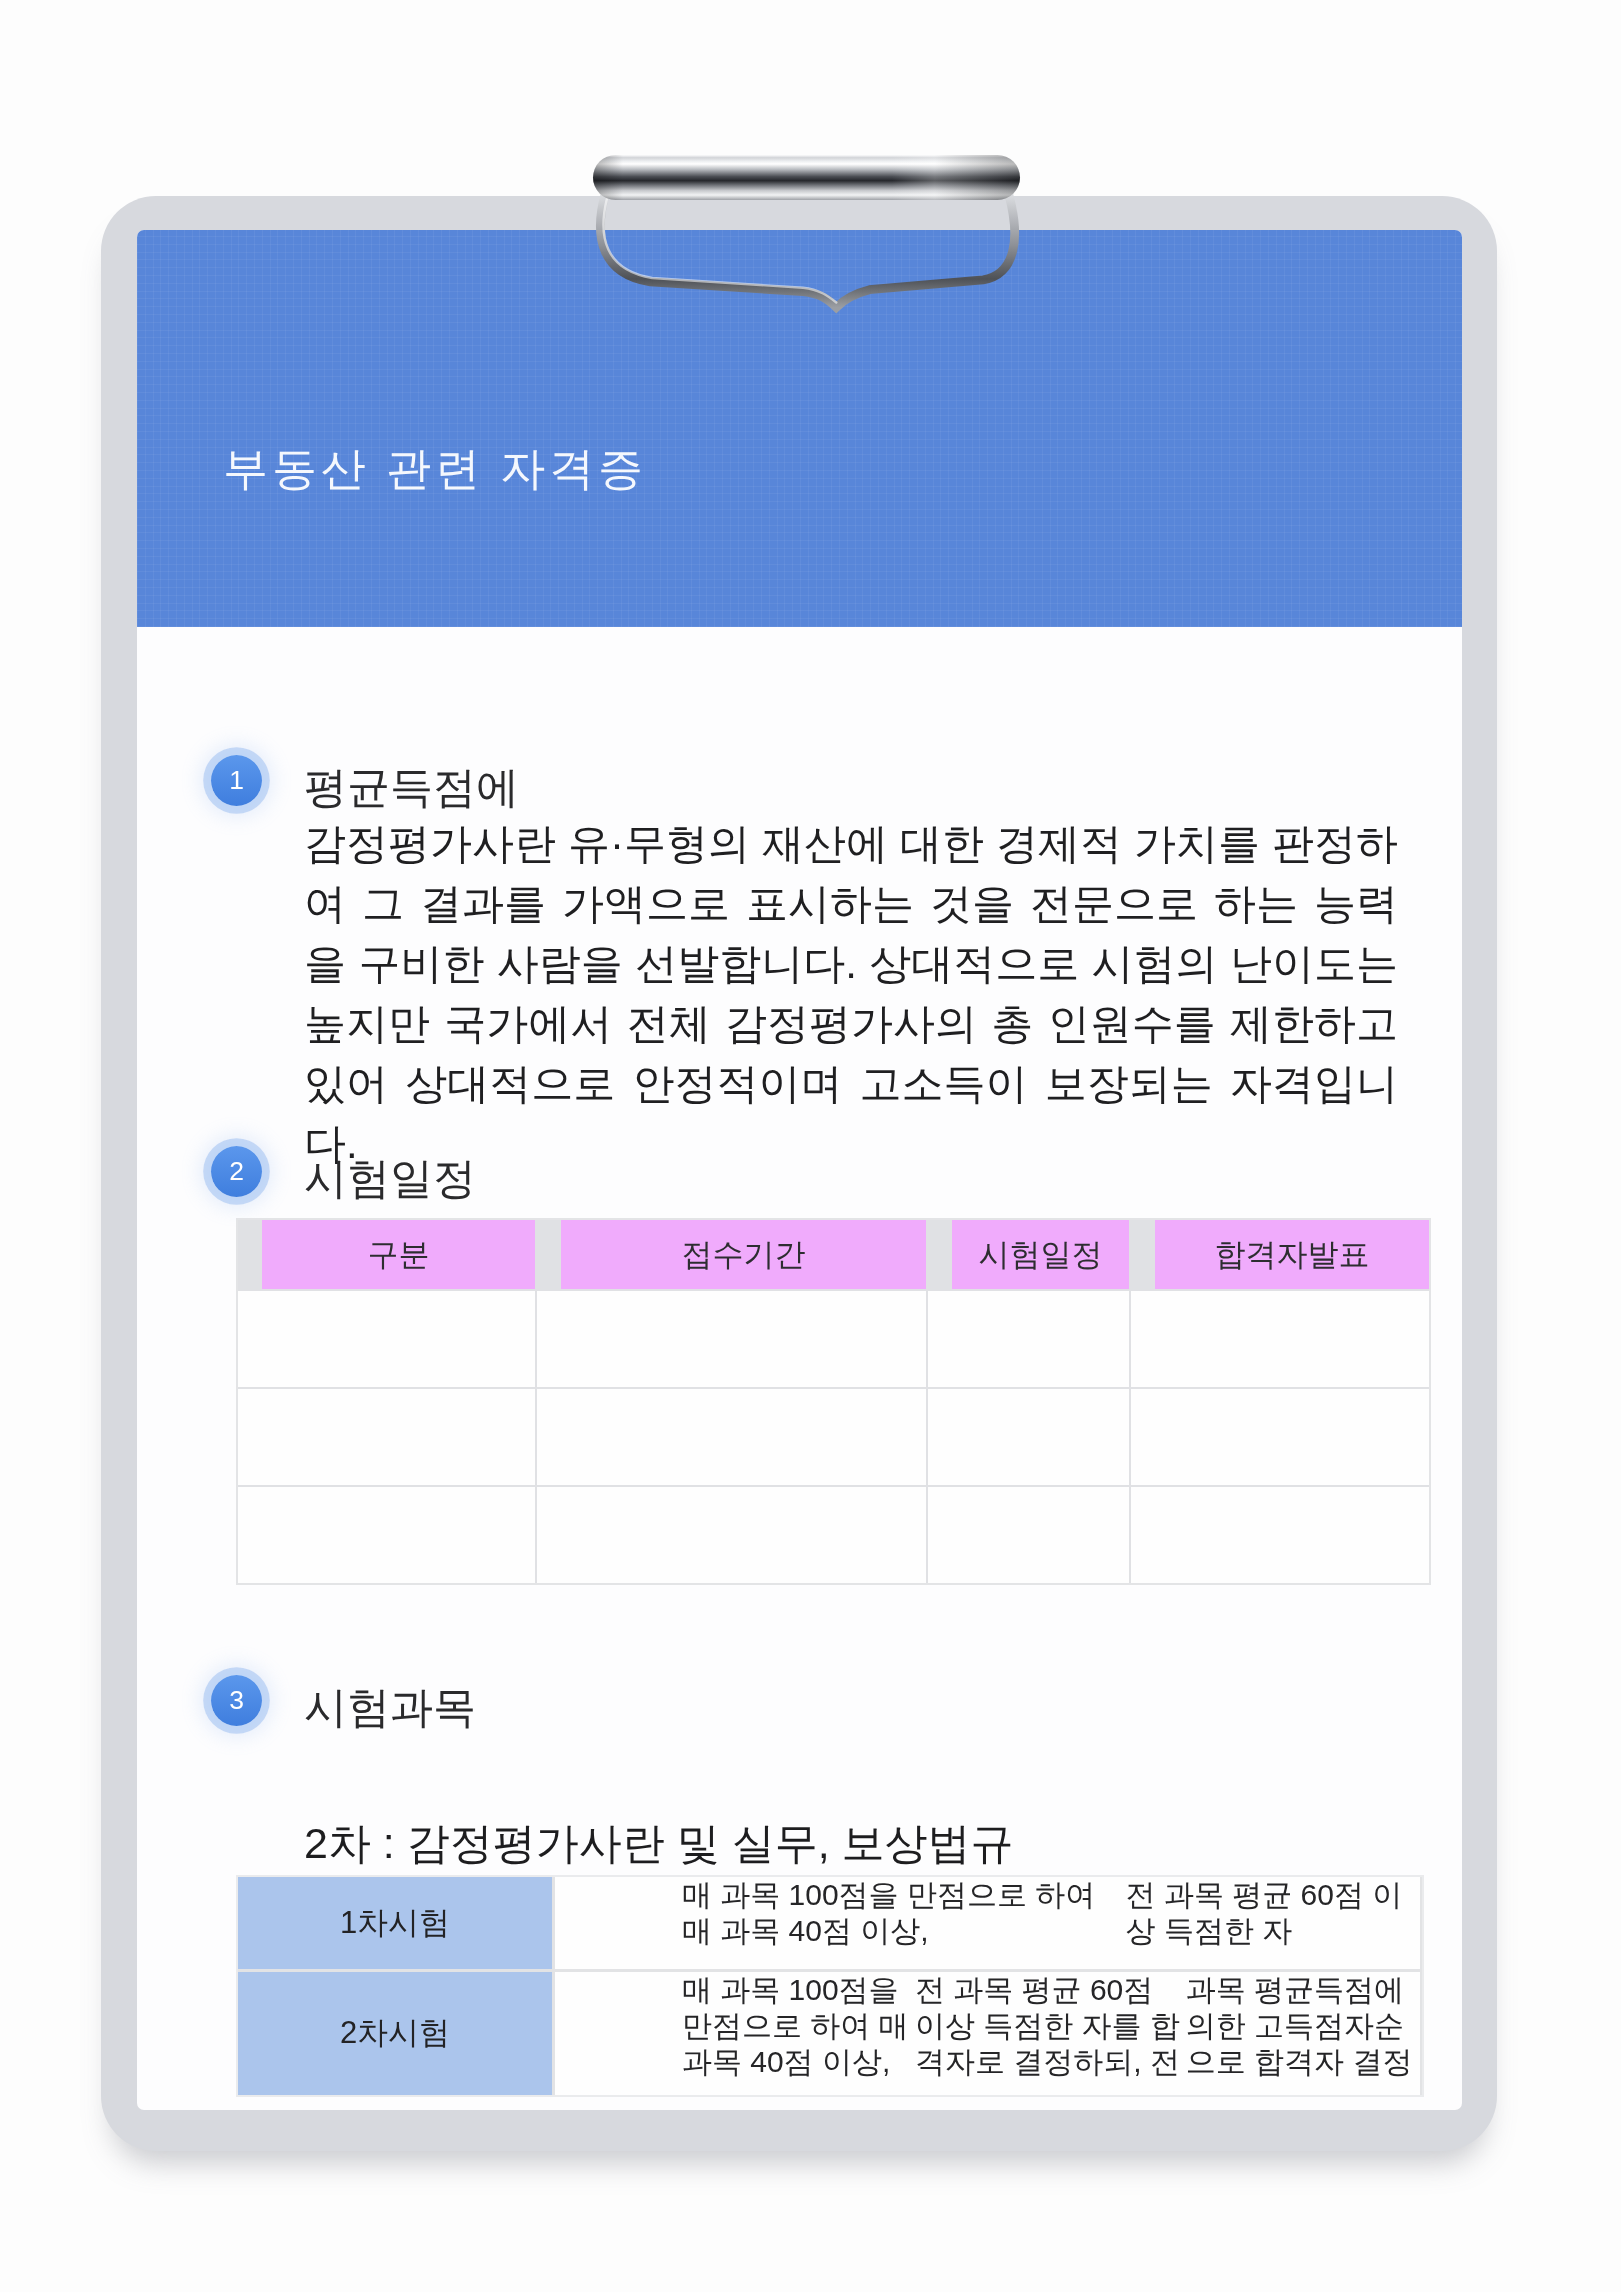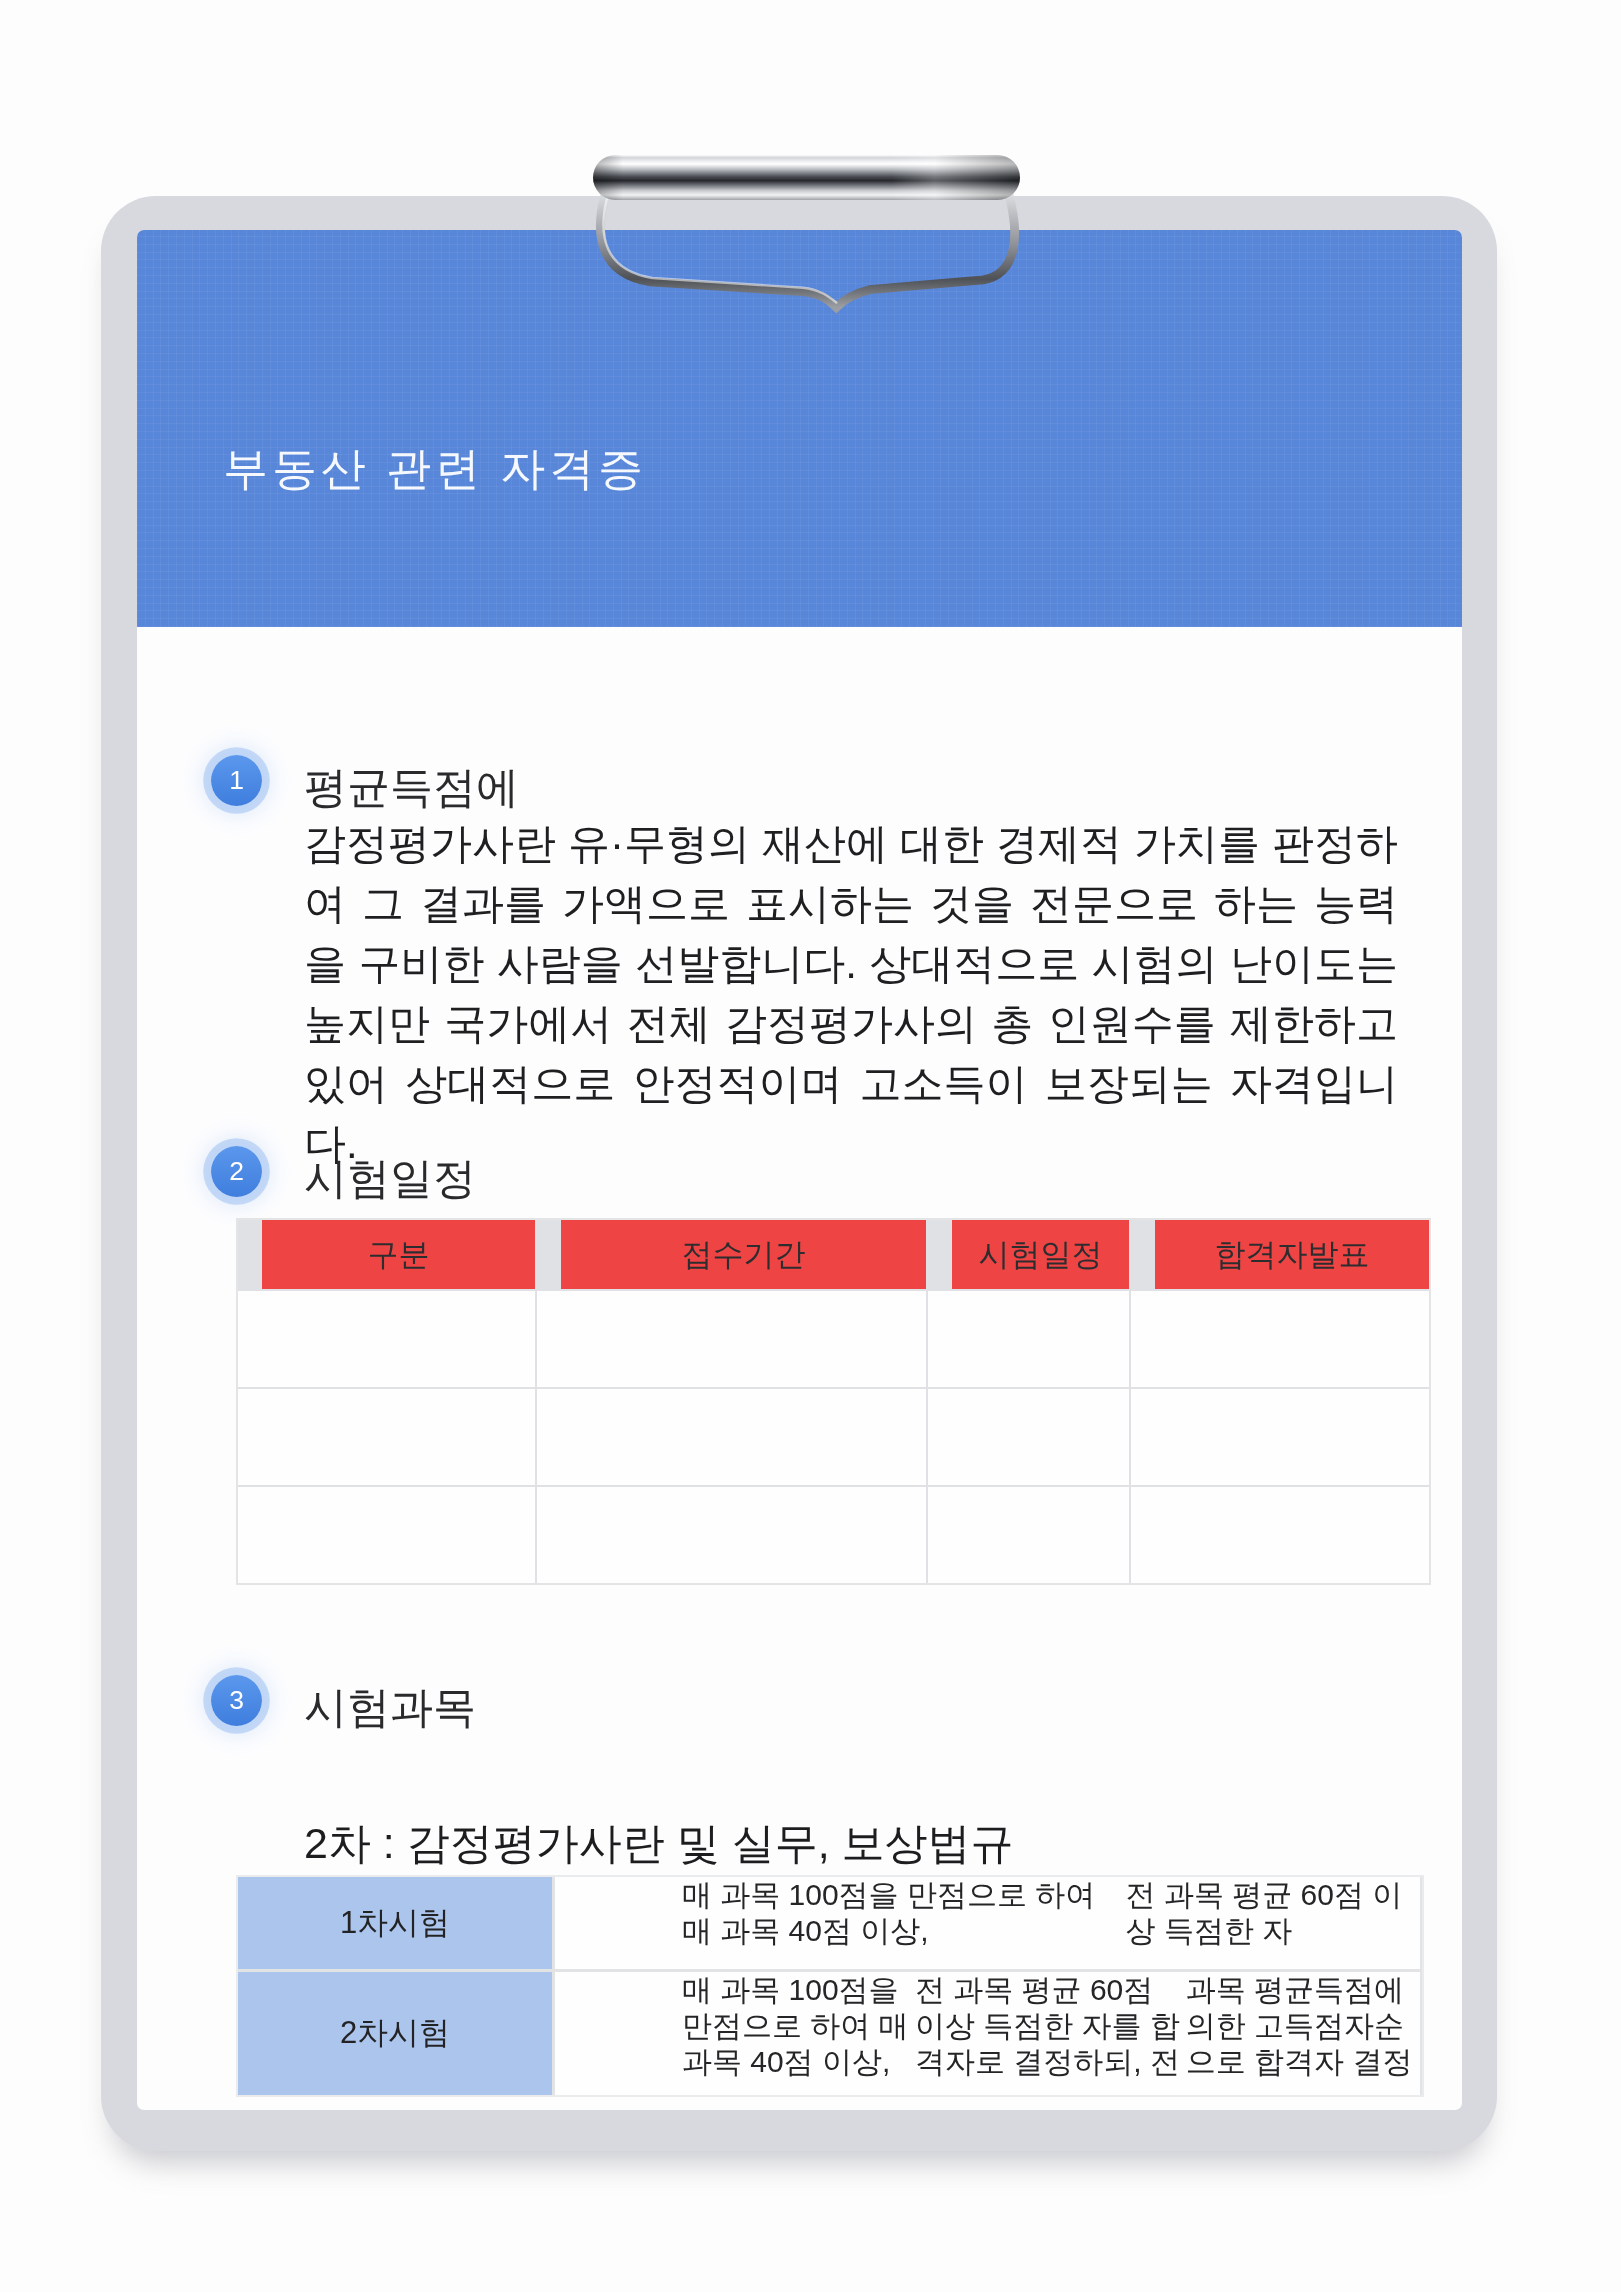--- a/index.html
+++ b/index.html
@@ -60,21 +60,21 @@
     font-size:42px;line-height:60px;color:#1f1f21;text-align:justify;
   }
   .subject-line{position:absolute;left:167px;font-size:43px;color:#1d1d1f;}
   
   .t1{
     position:absolute;left:99px;top:988px;width:1191px;
     display:grid;grid-template-columns:297px 389px 201px 298px;
     grid-template-rows:69px 96px 96px 96px;gap:2px;
     background:#e0e1e4;border:2px solid #e3e4e6;
   }
-  .t1h{background:#ef4444;display:flex;align-items:center;justify-content:center;
+  .t1h{background:#f0abfc;display:flex;align-items:center;justify-content:center;
        font-size:31px;color:#2d2d30;margin-left:24px;}
   .t1c{background:#fefefe;}
   
   .t2{
     position:absolute;left:99px;top:1645px;width:1184px;
     display:grid;grid-template-columns:314px 865px;grid-template-rows:92px 123px;
     gap:2.9px;background:#e2e3e5;border:2px solid #eaebed;
   }
   .t2-label{background:#abc5ec;display:flex;align-items:center;justify-content:center;
        font-size:31px;color:#232325;}

